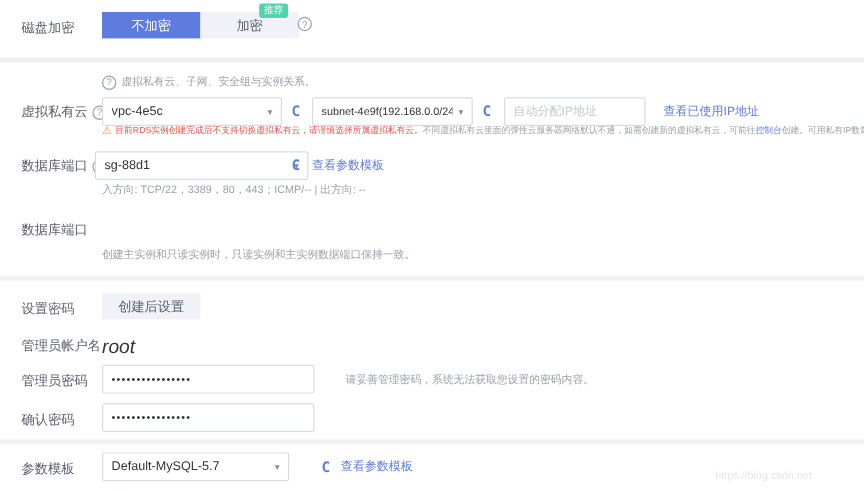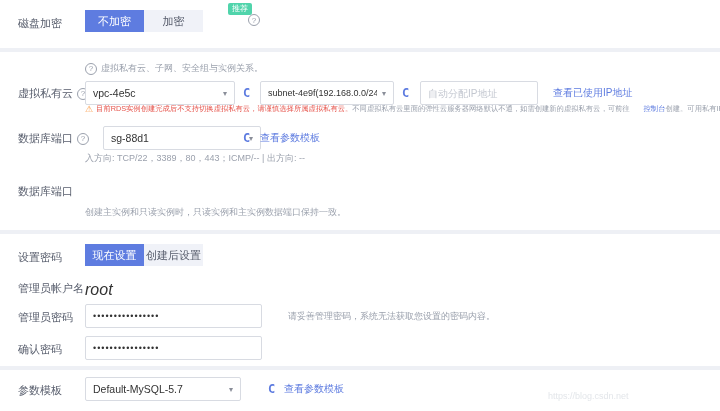--- a/index.html
+++ b/index.html
@@ -25,34 +25,34 @@
   }
   .inp::placeholder{color:#c3c7d0;}
   .inp.dots{font-size:9px;letter-spacing:1px;color:#333;}
   .link{color:#5e7ce0;font-size:10px;cursor:pointer;white-space:nowrap;}
   .cicon{color:#5e7ce0;font-weight:bold;font-size:12px;cursor:pointer;font-family:"DejaVu Sans Mono",monospace;}
   .qicon{
     box-sizing:border-box;display:inline-flex;width:12px;height:12px;border:1px solid #9ba1ad;border-radius:50%;
     color:#9ba1ad;font-size:8px;align-items:center;justify-content:center;flex:0 0 auto;cursor:pointer;background:#fff;
   }
   .toggle{display:flex;}
-  .tbtn{width:59px;height:22px;display:flex;align-items:center;justify-content:center;font-size:11px;cursor:pointer;}
+  .tbtn{width:82px;height:22px;display:flex;align-items:center;justify-content:center;font-size:11px;cursor:pointer;}
   .tbtn.on{background:#5e7ce0;color:#fff;}
   .tbtn.off{background:#f0f2f8;color:#575d6c;}
   .badge{
     position:absolute;background:#50d4ab;color:#fff;font-size:8px;line-height:1.25;
-    padding:1px 4px;border-radius:2px;white-space:nowrap;margin-left:12px;
+    padding:1px 4px;border-radius:2px;white-space:nowrap;
   }
   .small{font-size:9px;color:#9ba1ad;white-space:nowrap;}
   .warn-line{font-size:7.3px;white-space:nowrap;display:flex;align-items:center;}
   .warn-icon{color:#fa9841;font-size:9px;margin-right:3px;}
   .warn-red{color:#e6544c;}
   .warn-gray{color:#9ba1ad;}
-  .warn-link{color:#5e7ce0;cursor:pointer;padding-left:14px;}
-  .wm-url{font-size:9px;color:#e3e6ea;white-space:nowrap;}
+  .warn-link{color:#5e7ce0;cursor:pointer;}
+  .wm-url{font-size:9px;color:#e3e6ea;white-space:nowrap;margin-left:48px;}
   .wm-brand{font-size:12px;color:#9aa0a6;letter-spacing:2.5px;white-space:nowrap;}
 </style>
 </head>
 <body>
 
 <div id="screen">
 
   <div class="abs row-label" style="left:18px;top:16px">
     <span>磁盘加密</span>
   </div>
@@ -92,40 +92,39 @@
     <span class="warn-red">目前RDS实例创建完成后不支持切换虚拟私有云，请谨慎选择所属虚拟私有云。</span>
     <span class="warn-gray">不同虚拟私有云里面的弹性云服务器网络默认不通，如需创建新的虚拟私有云，可前往</span>
     <span class="warn-link">控制台</span>
     <span class="warn-gray">创建。可用私有IP数量250个。</span>
   </div>
 
   <div class="abs row-label" style="left:18px;top:131px">
     <span>数据库端口</span>
     <span class="qicon">?</span>
   </div>
-  <div class="sel abs" style="left:103px;top:126px;width:158px">
+  <div class="sel abs" style="left:79px;top:126px;width:178px">
     <span class="val">sg-88d1</span>
     <span class="arrow">▾</span>
   </div>
   <span class="cicon abs" style="left:243px;top:131px">C</span>
   <span class="link abs" style="left:260px;top:131px">查看参数模板</span>
   <div class="small abs" style="left:85px;top:152px">入方向: TCP/22，3389，80，443；ICMP/-- | 出方向: --</div>
 
   <div class="abs row-label" style="left:18px;top:184px">
     <span>数据库端口</span>
   </div>
   <div class="small abs" style="left:85px;top:206px">创建主实例和只读实例时，只读实例和主实例数据端口保持一致。</div>
 
   <div class="sep" style="top:230px"></div>
 
   <div class="abs row-label" style="left:18px;top:250px">
     <span>设置密码</span>
   </div>
   <div class="abs toggle" style="left:85px;top:244px">
-    <div class="tbtn on">现在设置</div>
     <div class="tbtn off">创建后设置</div>
   </div>
 
   <div class="abs row-label" style="left:18px;top:281px">
     <span>管理员帐户名</span>
   </div>
   <div class="abs value-text" style="left:85px;top:281px">root</div>
 
   <div class="abs row-label" style="left:18px;top:310px">
     <span>管理员密码</span>

